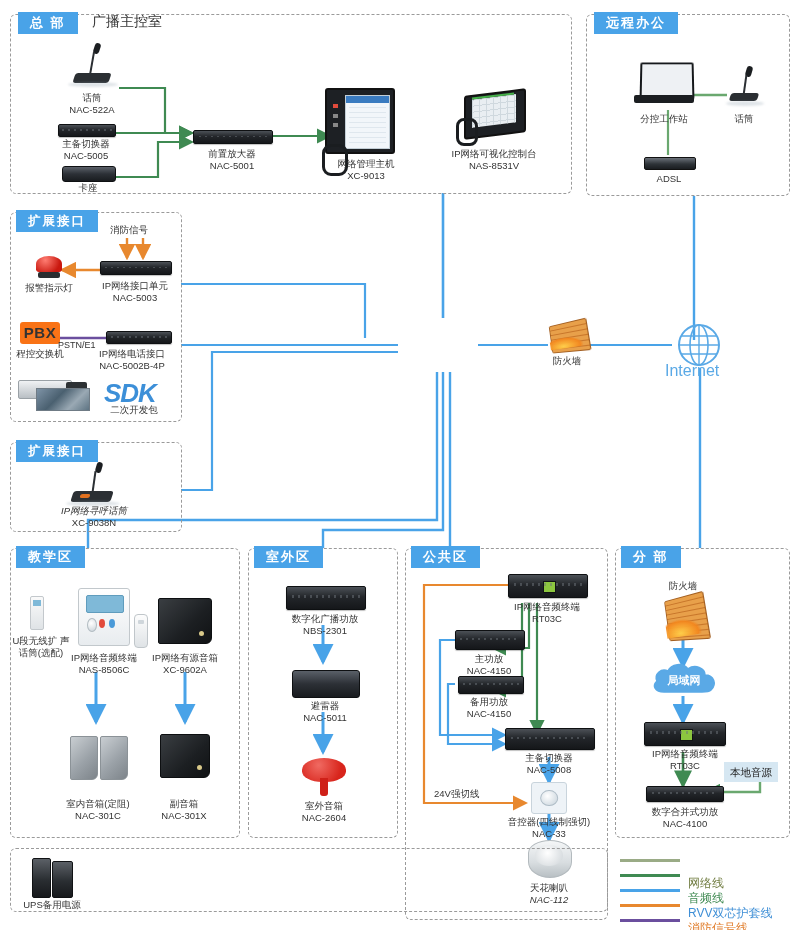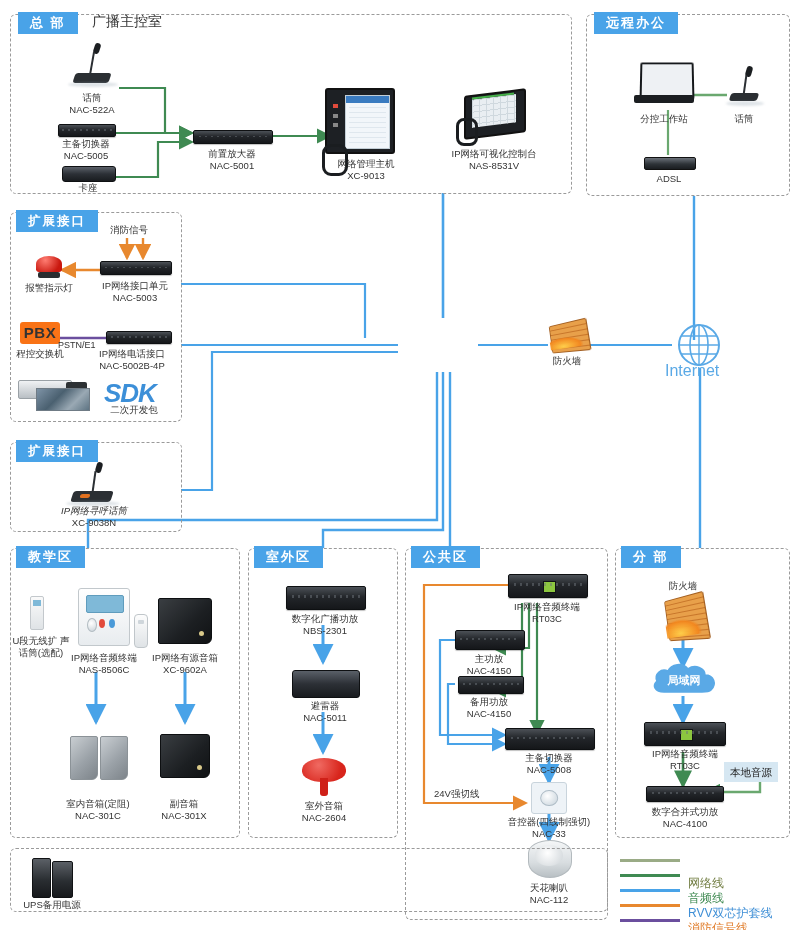--- a/index.html
+++ b/index.html
@@ -409,21 +409,21 @@
     <div class="knob"></div>
   </div>
   <div class="lbl" style="left:490px;top:816px;width:118px;">音控器(四线制强切)</div>
   <div class="lbl" style="left:490px;top:828px;width:118px;">NAC-33</div>
 
   <div class="ceil" style="left:528px;top:840px;width:42px;height:36px;">
     <div class="rim"></div>
       <div class="grill"></div>
   </div>
   <div class="lbl" style="left:510px;top:882px;width:78px;">天花喇叭</div>
-  <div class="lbl" style="left:510px;top:894px;width:78px;">NAC-112</div>
+  <div class="lbl" style="left:510px;top:894px;width:78px;font-style:italic;">NAC-112</div>
 
   <div class="smalltag" style="left:434px;top:788px;">24V强切线</div>
 
   <div class="zone" style="left:615px;top:548px;width:175px;height:290px;"></div>
   <div class="badge" style="left:621px;top:546px;">分 部</div>
 
   <div class="lbl" style="left:656px;top:580px;width:54px;">防火墙</div>
   <div class="fw" style="left:664px;top:596px;width:40px;height:42px;">
     <div class="brick"></div>
       <div class="flame"></div>

